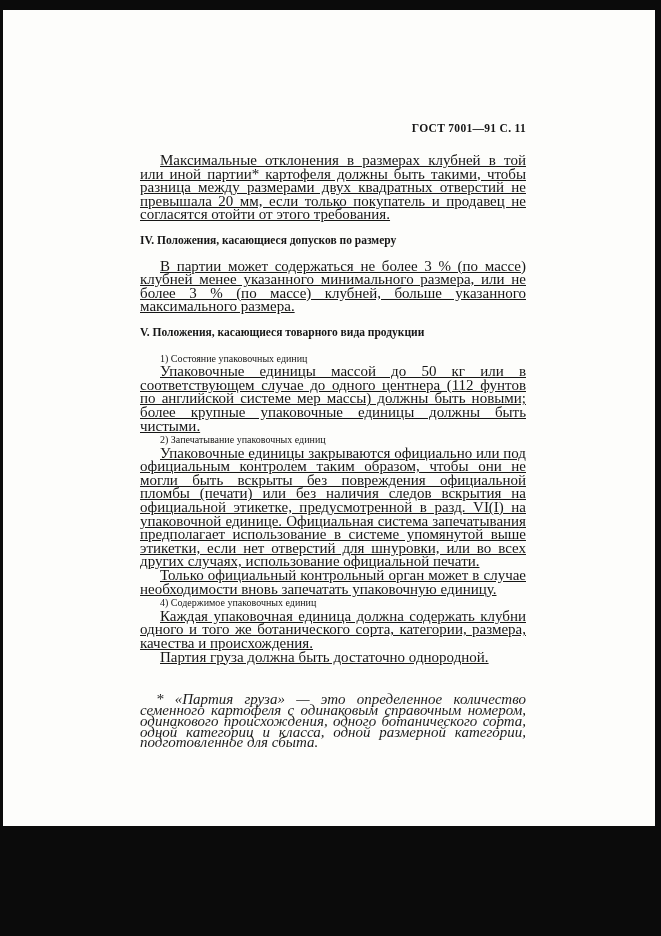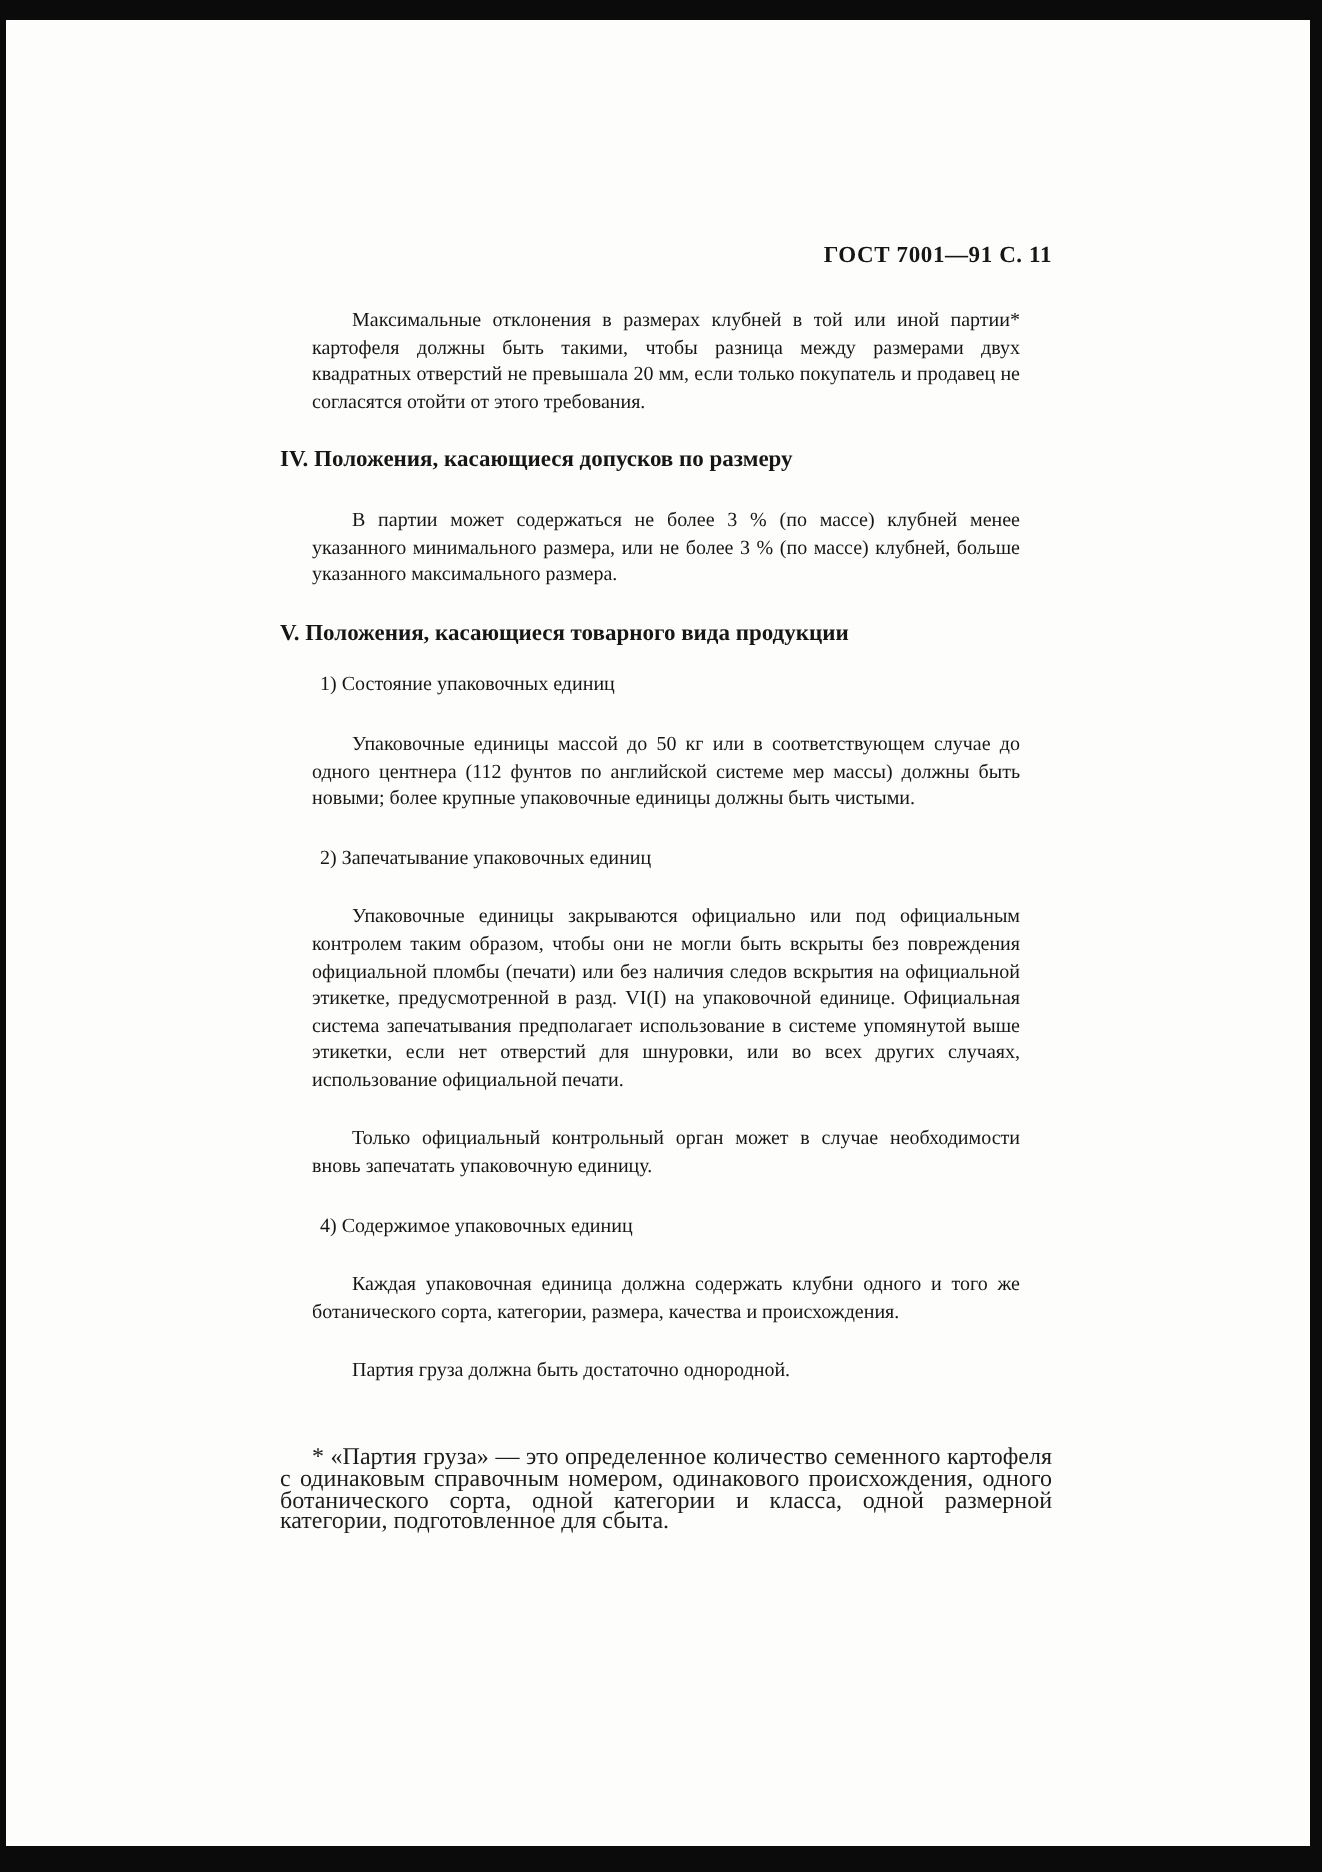--- a/index.html
+++ b/index.html
@@ -9,63 +9,65 @@
     height: 936px;
     background: #0b0b0b;
     overflow: hidden;
     font-family: "Liberation Serif", serif;
   }
   .scan-page {
     position: absolute;
     top: 10px;
     left: 3px;
     width: 652px;
-    height: 913px;
+    height: 816px;
     background: #fdfdfb;
     color: #161616;
   }
   .content {
     position: absolute;
     left: 137px;
     top: 112px;
     width: 386px;
   }
   .doc-header {
     text-align: right;
     font-weight: bold;
     font-size: 11.5px;
     letter-spacing: 0.3px;
     margin: 0 0 20px 0;
   }
   p.body-par {
-    font-size: 10px;
+    font-size: 15px;
     line-height: 13.6px;
     text-align: justify;
     text-indent: 20px;
-    margin: 16px;
+    margin: 0;
+    text-decoration: underline;
   }
   p.list-title {
     font-size: 10px;
     line-height: 13.6px;
     text-indent: 20px;
     margin: 0;
   }
   h3.section-heading {
     font-size: 11.5px;
     line-height: 13.6px;
     font-weight: bold;
     margin: 12px 0 12px 0;
   }
   .footnote {
-    font-size: 12px;
+    font-size: 15px;
     line-height: 10.8px;
     text-align: justify;
     text-indent: 16px;
     margin: 30px 0 0 0;
     color: #1c1c1c;
+    font-style: italic;
   }
 </style>
 </head>
 <body>
 
 <div class="scan-page">
   <div class="content">
 
     <div class="doc-header">ГОСТ 7001—91 С. 11</div>
 

